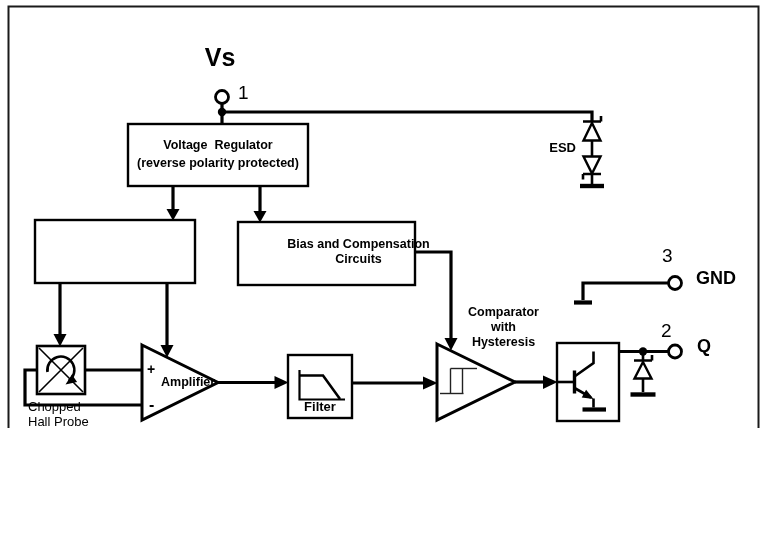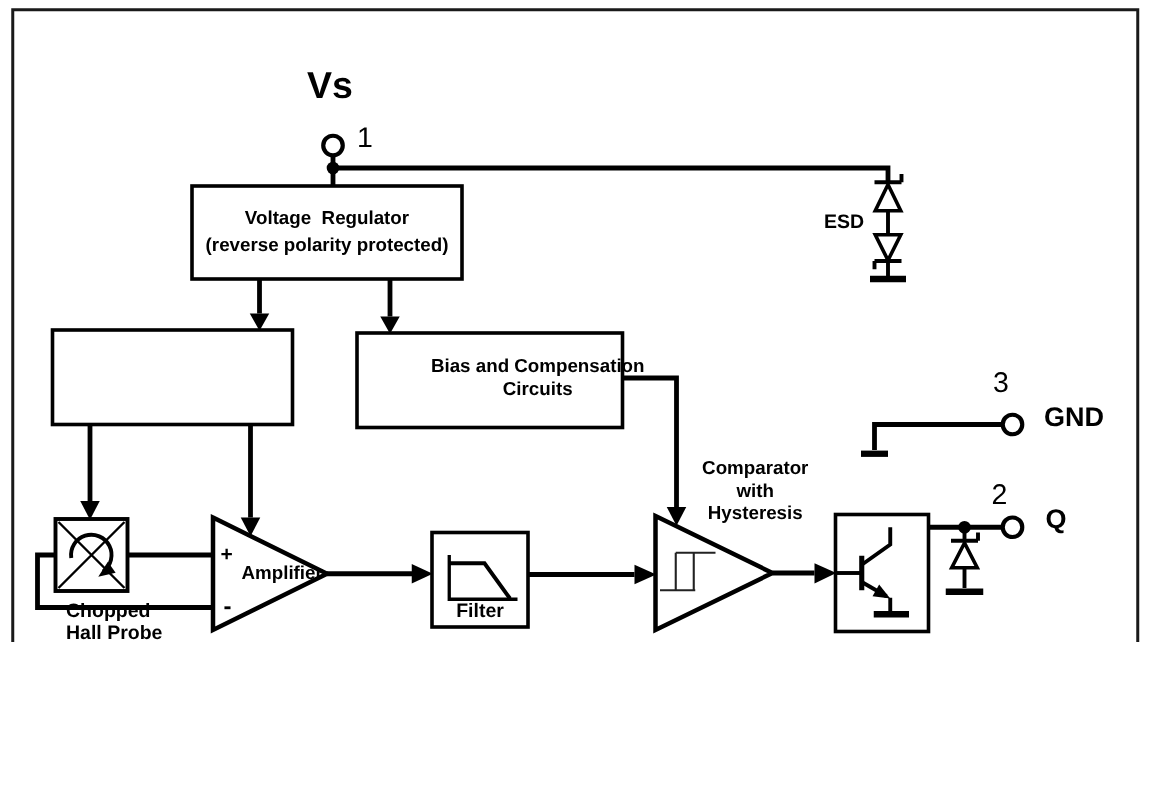--- a/index.html
+++ b/index.html
@@ -17,21 +17,21 @@
   .n2{left:661px;top:320px;}
   .big-pin{font-size:18px;font-weight:bold;}
   .gnd{left:696px;top:268px;}
   .q{left:697px;top:336px;}
   .blk{font-size:12.5px;font-weight:bold;}
   .vreg{left:128px;top:137px;width:180px;line-height:17.5px;}
   .osc{left:35px;top:228px;width:160px;line-height:15.5px;}
   .bias{left:238px;top:237px;width:177px;line-height:15px;margin-left:32px;}
   .comp{left:455px;top:305px;width:97px;line-height:15px;}
   .esd{left:530px;top:140px;width:46px;text-align:right;font-size:13px;font-weight:bold;}
-  .hall{left:44px;top:400px;font-size:13px;font-weight:bold;line-height:14.5px;}
+  .hall{left:28px;top:400px;font-size:13px;font-weight:normal;line-height:14.5px;}
   .plus{left:147px;top:361px;font-size:14px;font-weight:bold;}
   .ampname{left:145px;top:375px;font-size:12.5px;font-weight:bold;margin-left:16px;}
   .minus{left:149px;top:396px;font-size:16px;font-weight:bold;}
   .filter{left:288px;top:399px;width:64px;font-size:13px;font-weight:bold;}
   .caption{left:8px;top:503px;font-size:15px;color:#222;}
 </style>
 </head>
 <body>
 
 <div id="stage">

